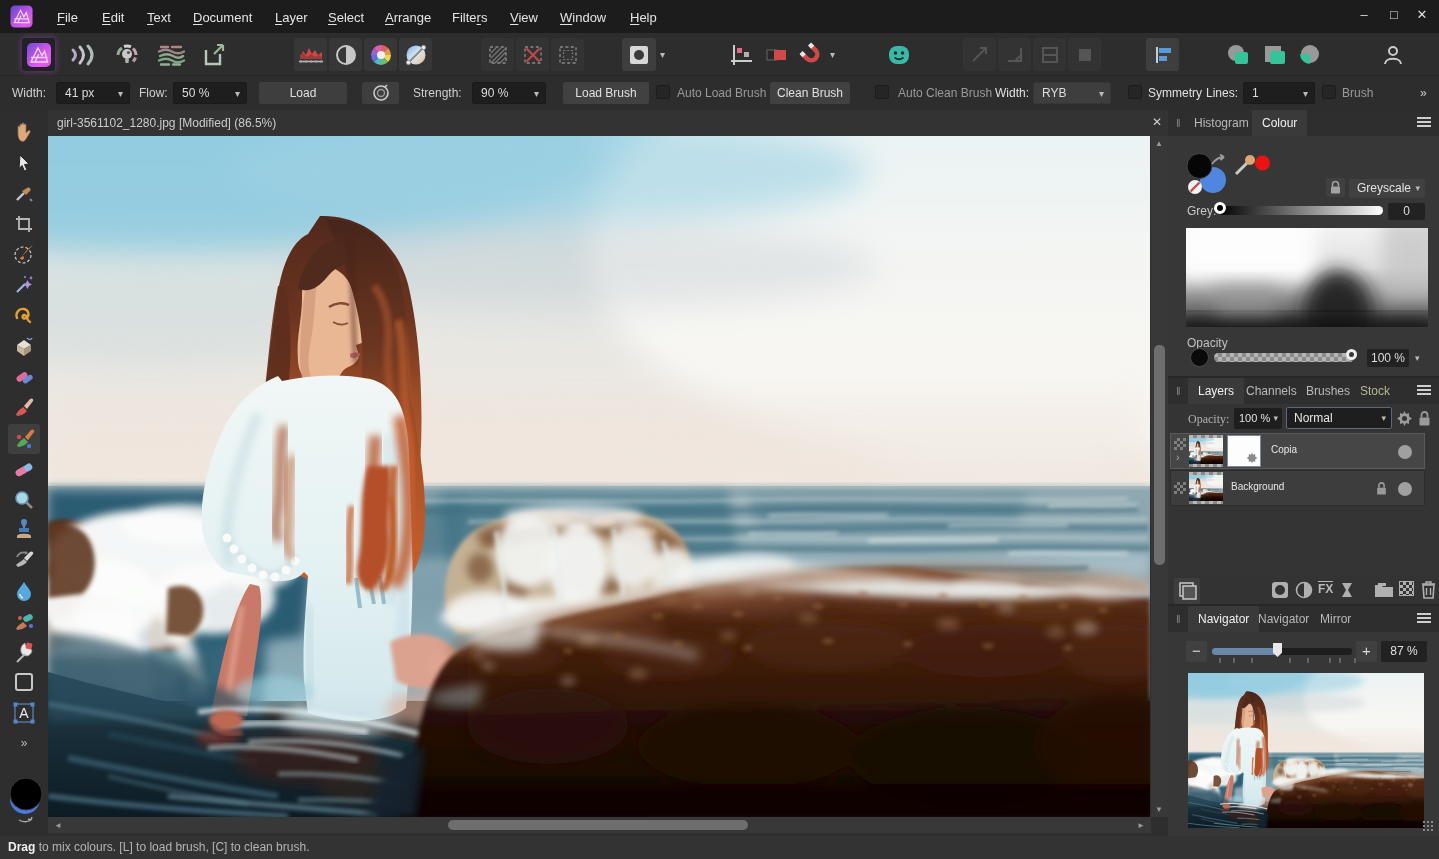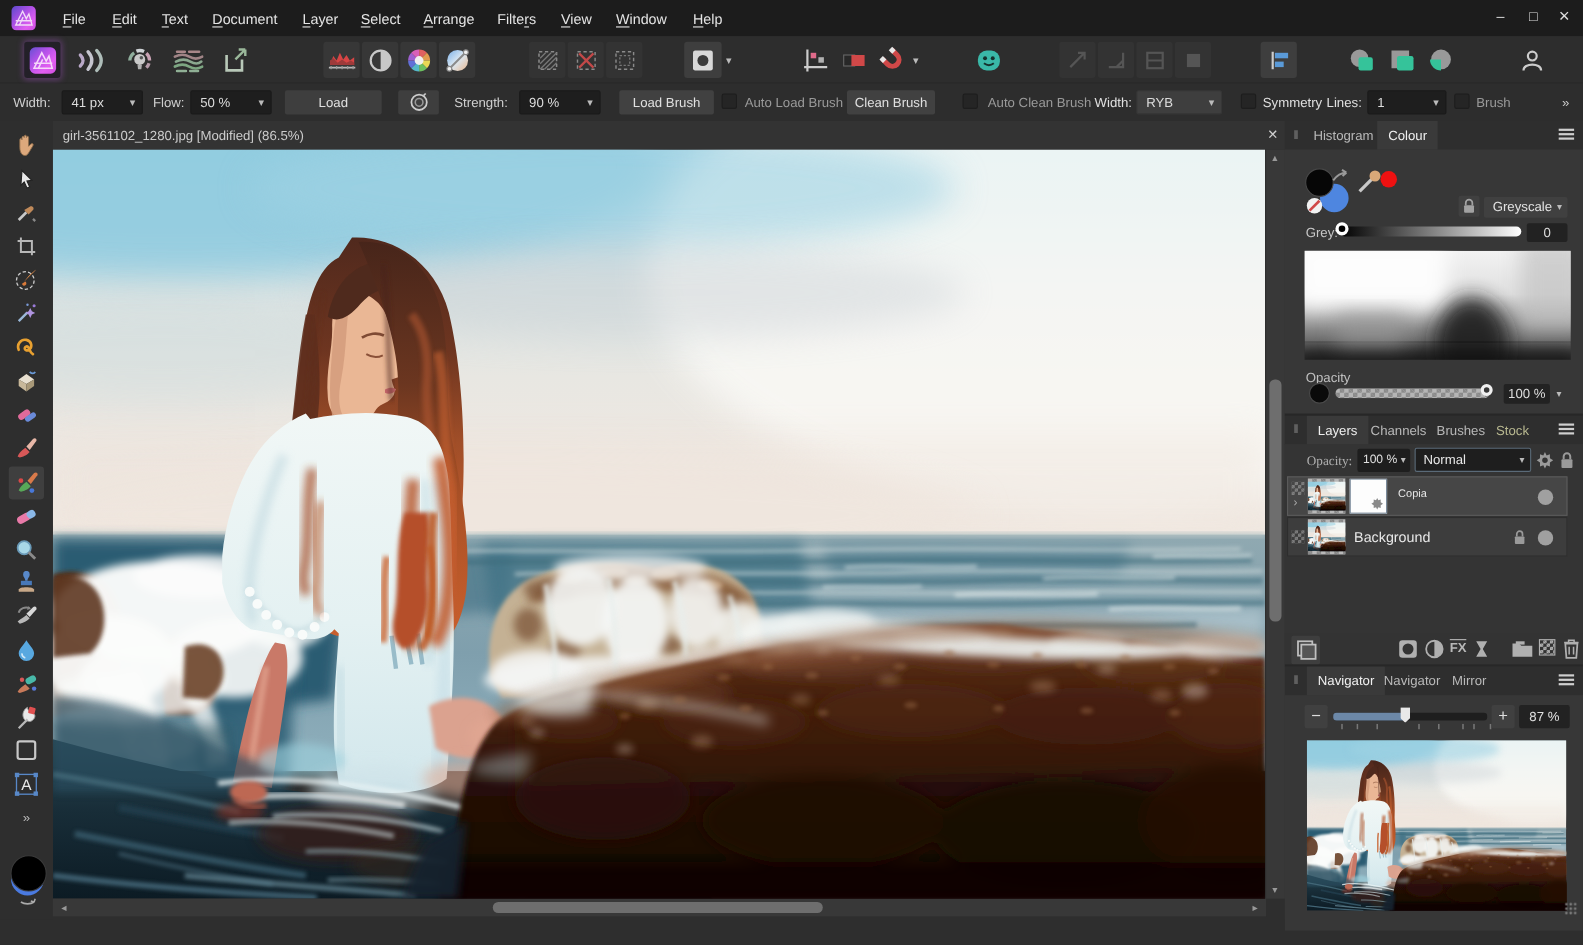--- a/index.html
+++ b/index.html
@@ -917,21 +917,21 @@
         <div style="position:absolute; left:100px; top:10px; color:#e8e8e8; font-size:10px;">Copia</div>
         <div style="position:absolute; right:12px; top:11px; width:14px; height:14px; border-radius:50%; background:#a0a0a0;"></div>
       </div>
       <div style="position:absolute; left:2px; top:66px; width:255px; height:36px; background:#3d3d3d; border:1px solid #2d2d2d;">
         <div style="position:absolute; left:3px; top:11px; width:12px; height:12px; opacity:.7; background-image:linear-gradient(45deg,#999 25%,transparent 25%,transparent 75%,#999 75%),linear-gradient(45deg,#999 25%,transparent 25%,transparent 75%,#999 75%); background-size:6px 6px; background-position:0 0,3px 3px;"></div>
         <div style="position:absolute; left:18px; top:1px; width:34px; height:32px; background-color:#b8b8b8; background-image:linear-gradient(45deg,#888 25%,transparent 25%,transparent 75%,#888 75%),linear-gradient(45deg,#888 25%,transparent 25%,transparent 75%,#888 75%); background-size:8px 8px; background-position:0 0,4px 4px;">
           <svg width="34" height="32" viewBox="0 0 1102 681" preserveAspectRatio="none" style="position:absolute; left:0; top:3px; height:26px;">
               <use href="#photoArt"></use>
             </svg>
         </div>
-        <div style="position:absolute; left:60px; top:10px; color:#e8e8e8; font-size:13px;">Background</div>
+        <div style="position:absolute; left:60px; top:10px; color:#e8e8e8; font-size:10px;">Background</div>
         <svg style="position:absolute; right:36px; top:10px;" width="13" height="15" viewBox="0 0 15 17">
             <rect x="2.5" y="7.5" width="10" height="8" rx="1" fill="#9a9a9a"></rect>
             <path d="M4.5,7.5 V5 a3,3 0 0 1 6,0 V7.5" fill="none" stroke="#9a9a9a" stroke-width="1.8"></path>
           </svg>
         <div style="position:absolute; right:12px; top:11px; width:14px; height:14px; border-radius:50%; background:#a0a0a0;"></div>
       </div>
 
       <div style="position:absolute; left:0; top:172px; width:271px; height:30px; background:#333333;">
         <div style="position:absolute; left:6px; top:2px; width:26px; height:26px; background:#3e3e3e; border-radius:2px;">
           <svg width="26" height="26" viewBox="0 0 26 26">
@@ -989,13 +989,14 @@
       <div style="position:absolute; left:213px; top:9px; width:46px; height:21px; background:#222; border-radius:2px; color:#e0e0e0; font-size:12px; line-height:21px; text-align:center;">87 %</div>
       <div style="position:absolute; left:20px; top:41px; width:236px; height:155px; overflow:hidden;">
         <svg width="236" height="155" viewBox="0 0 1102 681" preserveAspectRatio="none">
             <use href="#photoArt"></use>
           </svg>
       </div>
     </div>
     <div style="position:absolute; right:5px; bottom:4px; width:12px; height:12px; background-image:radial-gradient(circle,#888 1px,transparent 1.2px); background-size:4px 4px;"></div>
   </div>
 
+  <div id="statusbar"><span style="margin-left:8px"><b>Drag</b> to mix colours. [L] to load brush, [C] to clean brush.</span></div>
 </div>
 
 </body></html>

